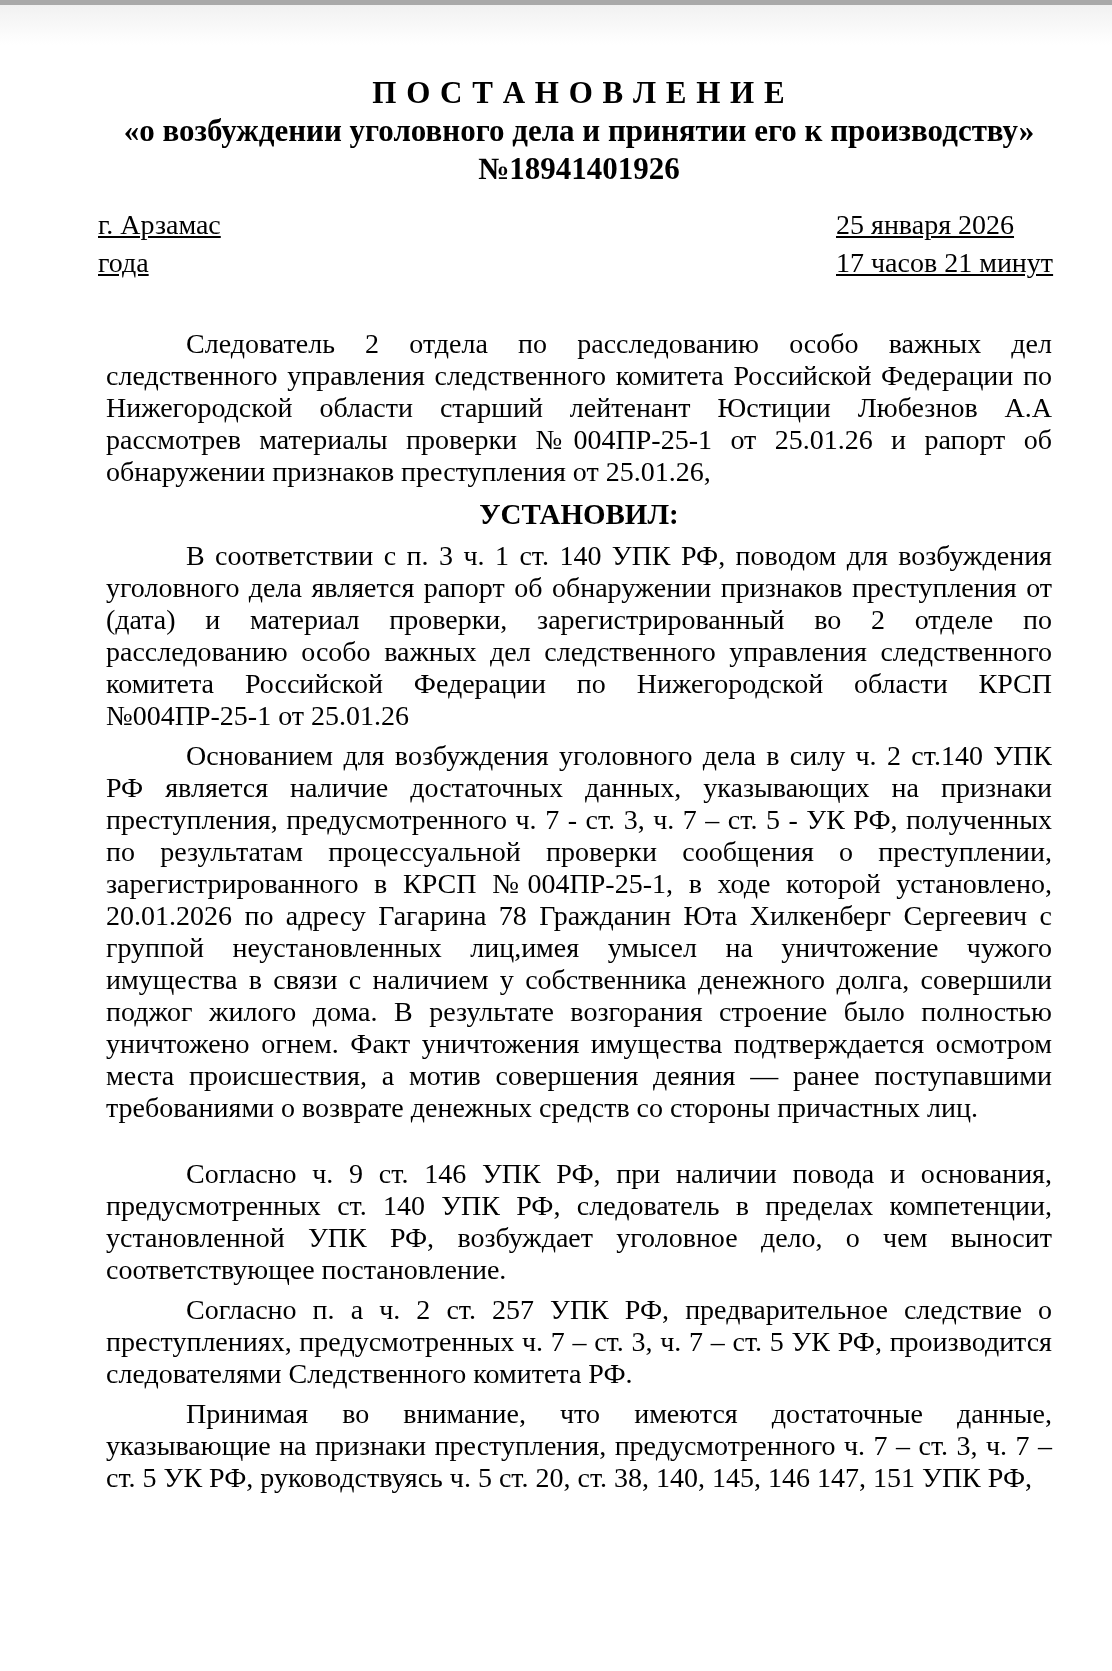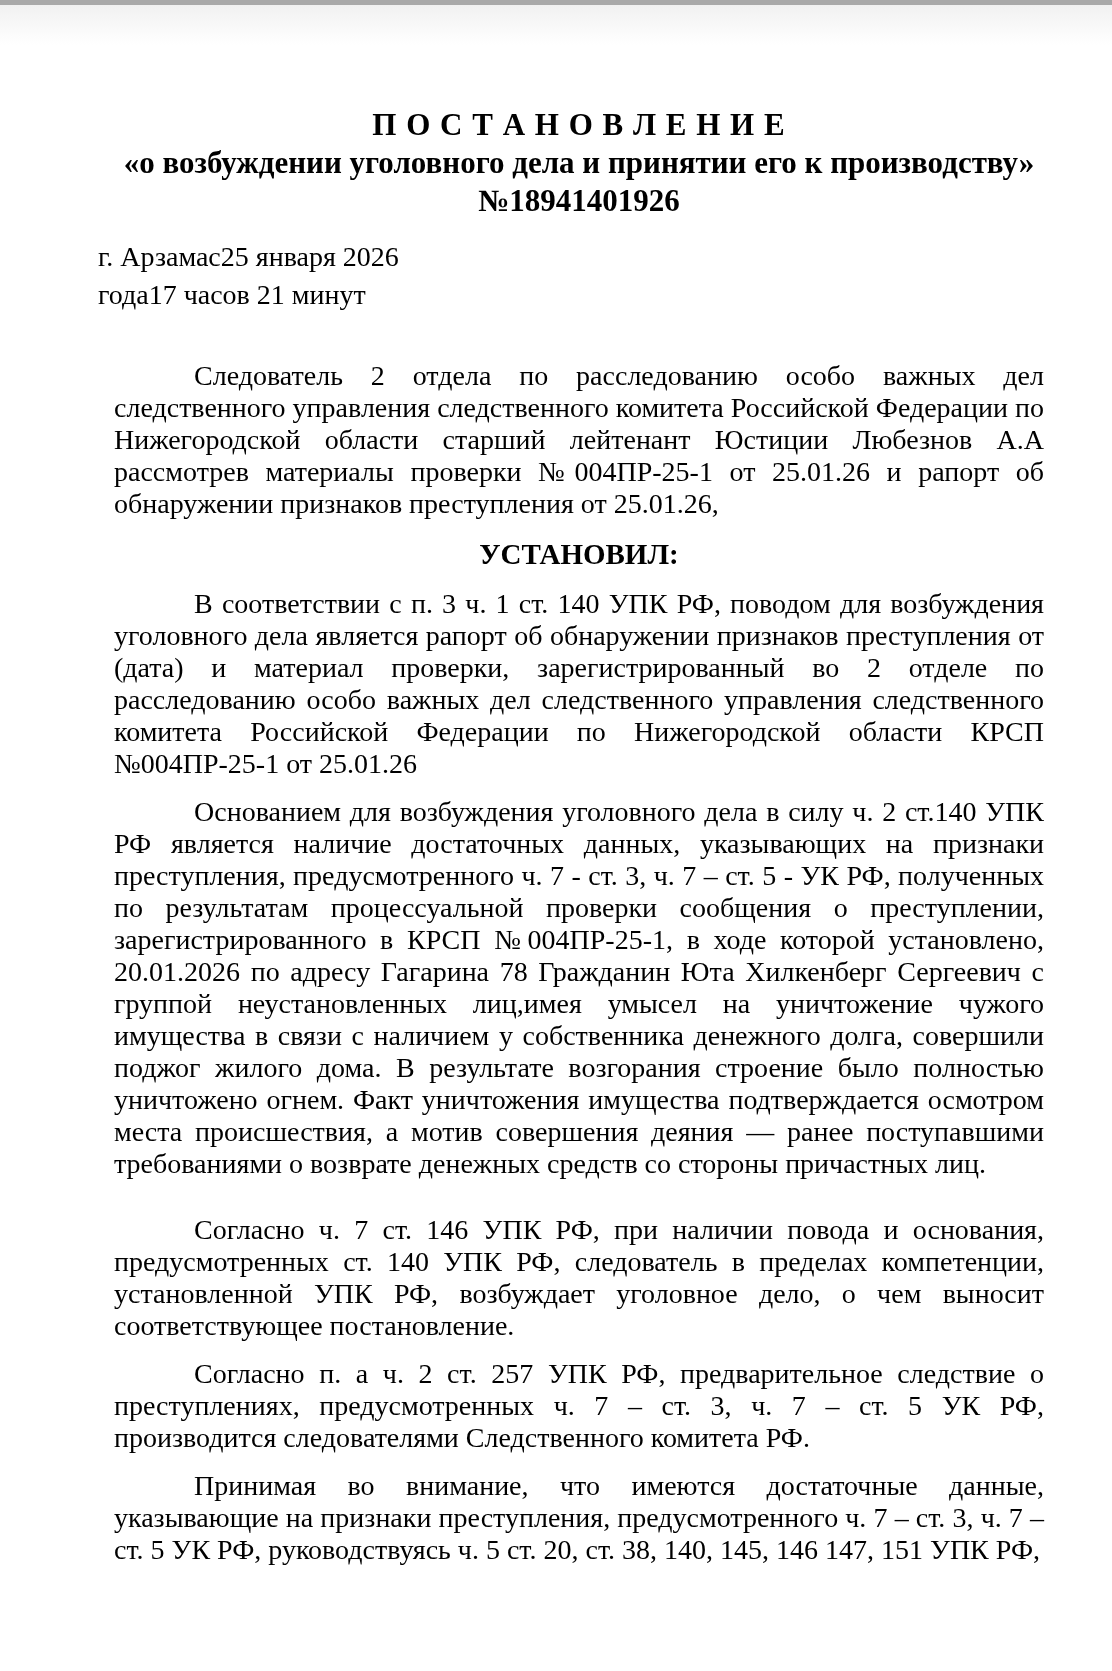--- a/index.html
+++ b/index.html
@@ -23,49 +23,51 @@
     background: #a9a9a9;
   }
   .top-fade {
     position: absolute;
     top: 5px; left: 0; right: 0;
     height: 40px;
     background: linear-gradient(#f1f1f1, #ffffff);
   }
   .page {
     position: relative;
-    padding: 106px 52px 0 98px; 
+    padding: 74px 52px 0 98px; 
   }
   .title-block {
     text-align: center;
     font-weight: 700;
     font-size: 31px;
     line-height: 38px;
   }
   .title-block .main-title {
     letter-spacing: 1px;
   }
   .dateline {
     margin-top: 18px;
     font-size: 28px;
     line-height: 38px;
   }
   .dateline-row {
     display: flex;
+    justify-content: space-between;
+    text-decoration: underline;
   }
   .dateline-right {
     width: 224px;
     text-align: left;
   }
   .para {
     font-size: 28px;
     line-height: 32px;
     text-align: justify;
     text-indent: 80px;
-    margin: 16px;
+    margin: 8px;
   }
   .intro-para {
     margin-top: 46px;
   }
   .established {
     text-align: center;
     font-weight: 700;
     font-size: 29px;
     line-height: 36px;
     margin-bottom: 6px;
@@ -98,17 +100,17 @@
       <span class="dateline-right">17 часов 21 минут</span>
     </div>
   </div>
 
   <p class="para intro-para">Следователь 2 отдела по расследованию особо важных дел следственного управления следственного комитета Российской Федерации по Нижегородской области старший лейтенант Юстиции Любезнов А.А рассмотрев материалы проверки №004ПР-25-1 от 25.01.26 и рапорт об обнаружении признаков преступления от 25.01.26,</p>
 
   <div class="established">УСТАНОВИЛ:</div>
 
   <p class="para">В соответствии с п. 3 ч. 1 ст. 140 УПК РФ, поводом для возбуждения уголовного дела является рапорт об обнаружении признаков преступления от (дата) и материал проверки, зарегистрированный во 2 отделе по расследованию особо важных дел следственного управления следственного комитета Российской Федерации по Нижегородской области КРСП №004ПР-25-1 от 25.01.26</p>
   <p class="para">Основанием для возбуждения уголовного дела в силу ч. 2 ст.140 УПК РФ является наличие достаточных данных, указывающих на признаки преступления, предусмотренного ч. 7 - ст. 3, ч. 7 – ст. 5 - УК РФ, полученных по результатам процессуальной проверки сообщения о преступлении, зарегистрированного в КРСП №004ПР-25-1, в ходе которой установлено, 20.01.2026 по адресу Гагарина 78 Гражданин Юта Хилкенберг Сергеевич с группой неустановленных лиц,имея умысел на уничтожение чужого имущества в связи с наличием у собственника денежного долга, совершили поджог жилого дома. В результате возгорания строение было полностью уничтожено огнем. Факт уничтожения имущества подтверждается осмотром места происшествия, а мотив совершения деяния — ранее поступавшими требованиями о возврате денежных средств со стороны причастных лиц.</p>
-  <p class="para gap-before">Согласно ч. 7 ст. 146 УПК РФ, при наличии повода и основания, предусмотренных ст. 140 УПК РФ, следователь в пределах компетенции, установленной УПК РФ, возбуждает уголовное дело, о чем выносит соответствующее постановление.</p>
+  <p class="para gap-before">Согласно ч. 9 ст. 146 УПК РФ, при наличии повода и основания, предусмотренных ст. 140 УПК РФ, следователь в пределах компетенции, установленной УПК РФ, возбуждает уголовное дело, о чем выносит соответствующее постановление.</p>
   <p class="para">Согласно п. а ч. 2 ст. 257 УПК РФ, предварительное следствие о преступлениях, предусмотренных ч. 7 – ст. 3, ч. 7 – ст. 5 УК РФ, производится следователями Следственного комитета РФ.</p>
   <p class="para">Принимая во внимание, что имеются достаточные данные, указывающие на признаки преступления, предусмотренного ч. 7 – ст. 3, ч. 7 – ст. 5 УК РФ, руководствуясь ч. 5 ст. 20, ст. 38, 140, 145, 146 147, 151 УПК РФ,</p>
 
 </div>
 
 </body></html>

